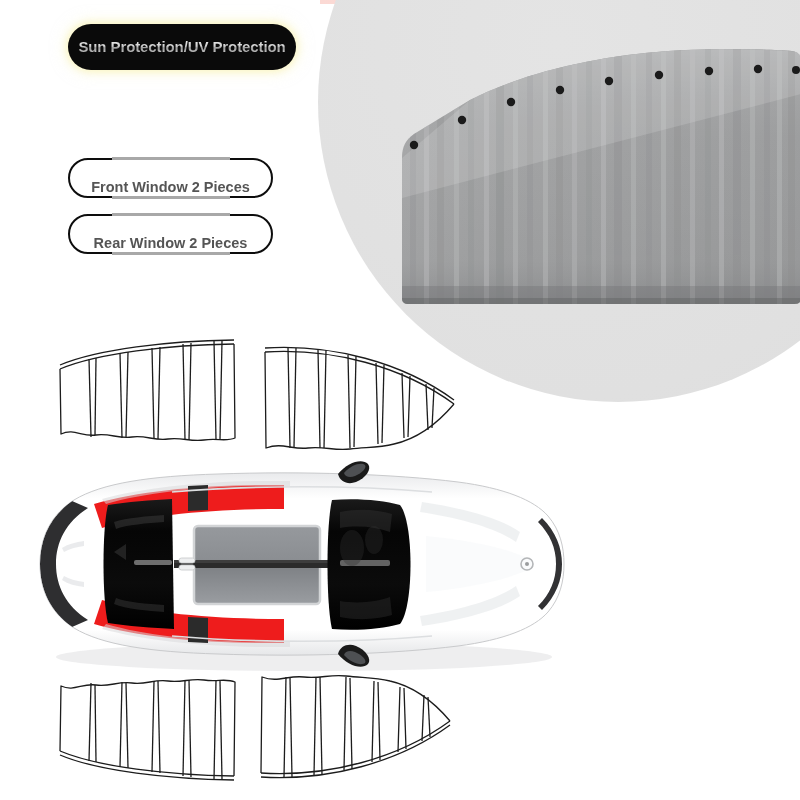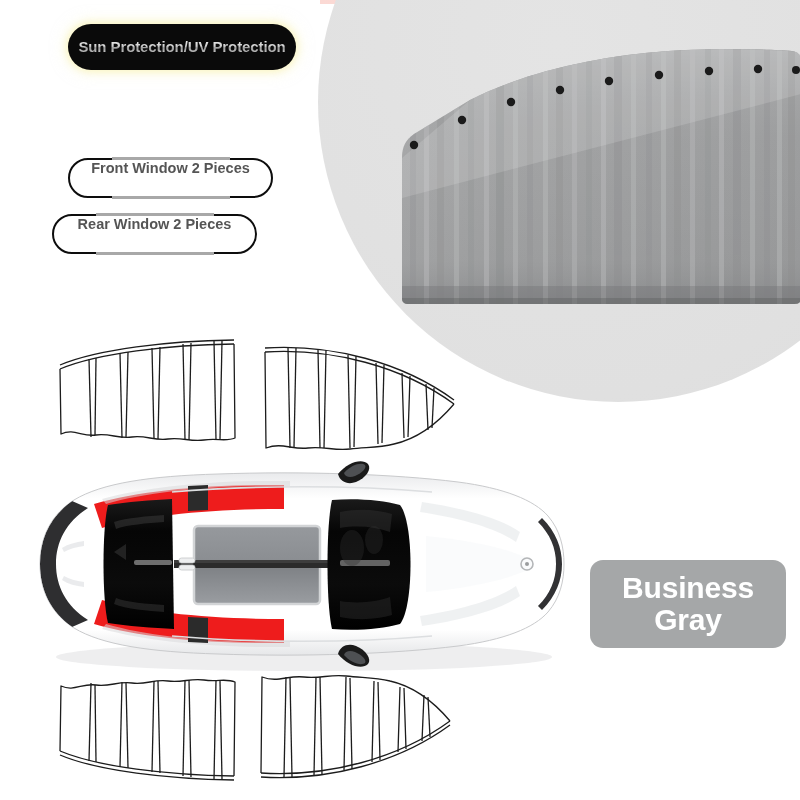--- a/index.html
+++ b/index.html
@@ -89,21 +89,21 @@
   }
 
   
   .spec-pill {
     position: absolute;
     width: 205px; height: 40px;
     background: #ffffff;
     border: 2.4px solid #0d0d0d;
     border-radius: 20px;
     display: flex;
-    align-items: flex-start;
+    align-items: flex-end;
     justify-content: center;
     text-align: center;
     z-index: 11;
   }
   .spec-pill .txt {
     font-size: 14.5px;
     font-weight: bold;
     line-height: 1.14;
     color: #555555;
   }
@@ -114,21 +114,21 @@
     left: 50%;
     transform: translateX(-50%);
     width: 118px;
     height: 3px;
     background: #a8a8a8;
   }
   .spec-pill::before { top: -3px; }
   .spec-pill::after  { bottom: -3px; }
 
   #pill-front { left: 68px; top: 158px; }
-  #pill-rear  { left: 52px; top: 214px; }
+  #pill-rear  { left: 68px; top: 214px; }
 
   
   .wire { position: absolute; z-index: 5; }
   #wire-tl { left: 58px;  top: 338px; }
   #wire-tr { left: 262px; top: 338px; }
   #wire-bl { left: 58px;  top: 672px; }
   #wire-br { left: 258px; top: 672px; }
 
   
   .car-wrap {
@@ -489,17 +489,14 @@
         <path d="M316,22 C326,10 340,6 346,12 C350,17 344,26 334,30 C326,33 318,30 316,22 Z" fill="#1a1a1a"></path>
         <path d="M322,21 C329,13 339,10 343,13 C345,16 340,21 333,24 C328,26 323,25 322,21 Z" fill="#4e5053"></path>
       </g>
       <g>
         <path d="M316,202 C326,214 340,218 346,212 C350,207 344,198 334,194 C326,191 318,194 316,202 Z" fill="#1a1a1a"></path>
         <path d="M322,203 C329,211 339,214 343,211 C345,208 340,203 333,200 C328,198 323,199 322,203 Z" fill="#4e5053"></path>
       </g>
     </svg>
   </div>
 
-  <div class="color-badge">
-    <span class="txt">Business Gray</span>
-  </div>
 
 </div>
 
 </body></html>

